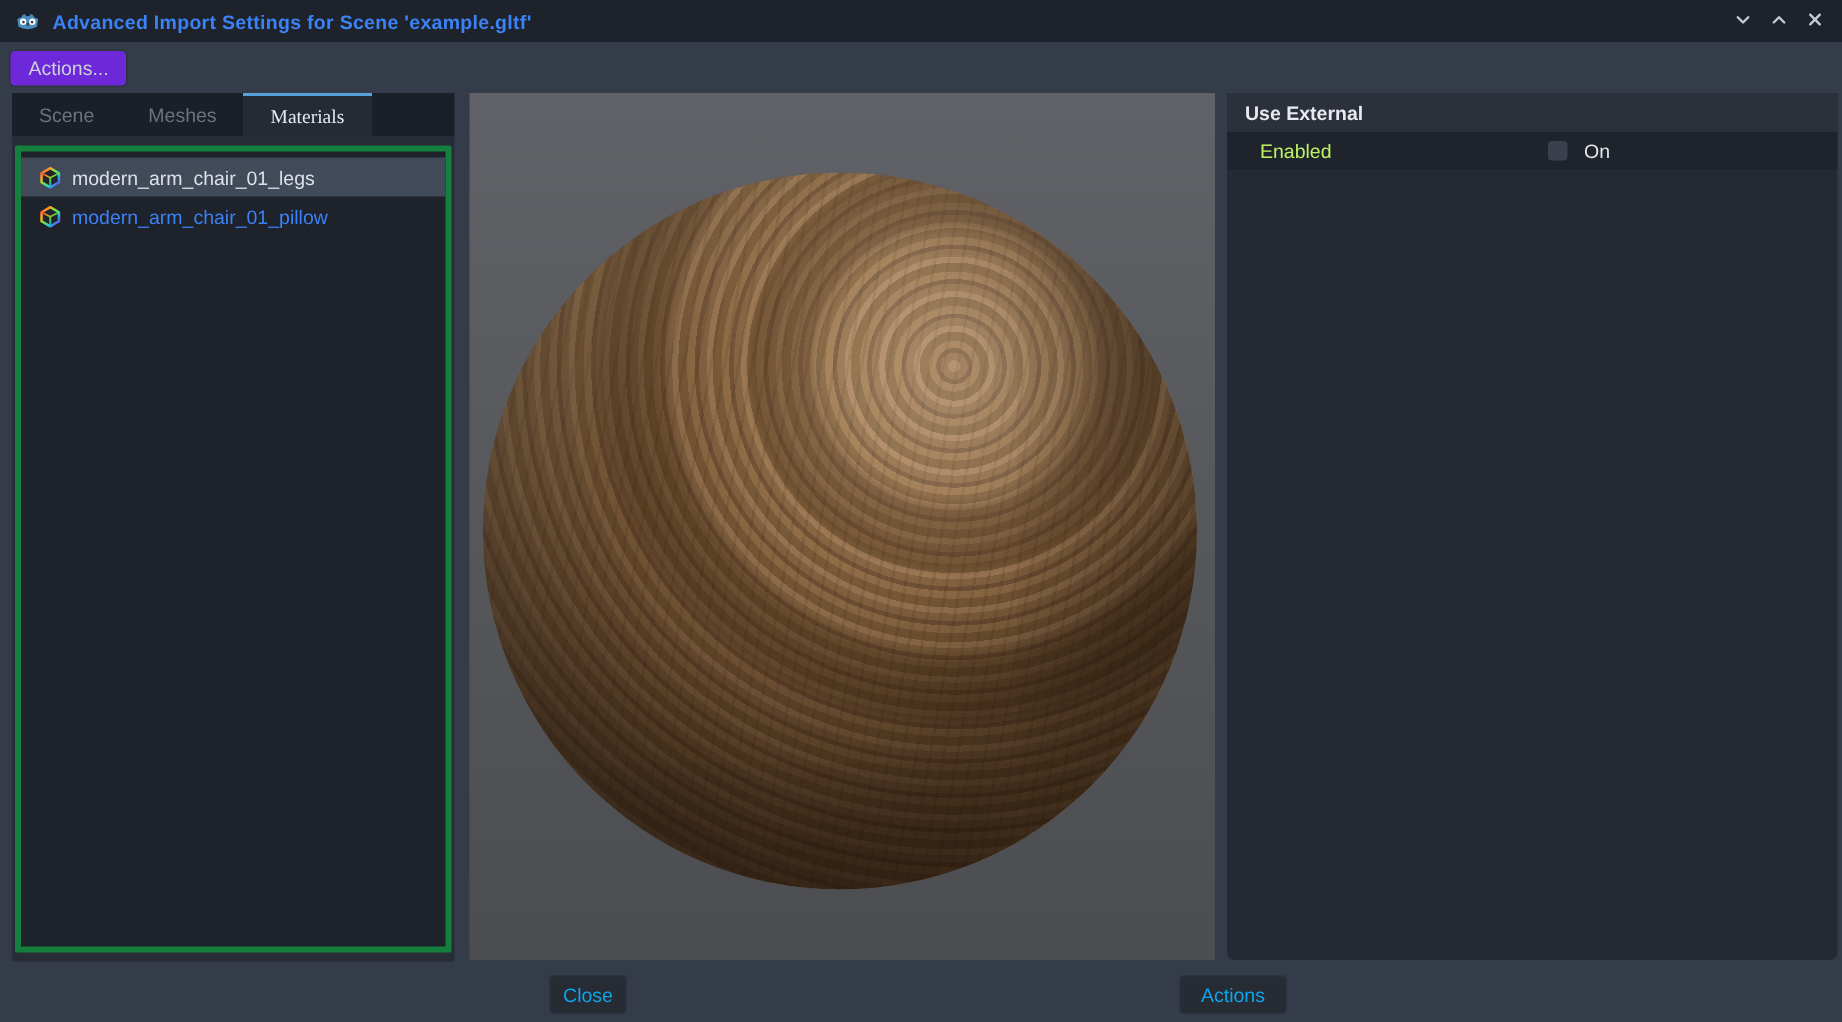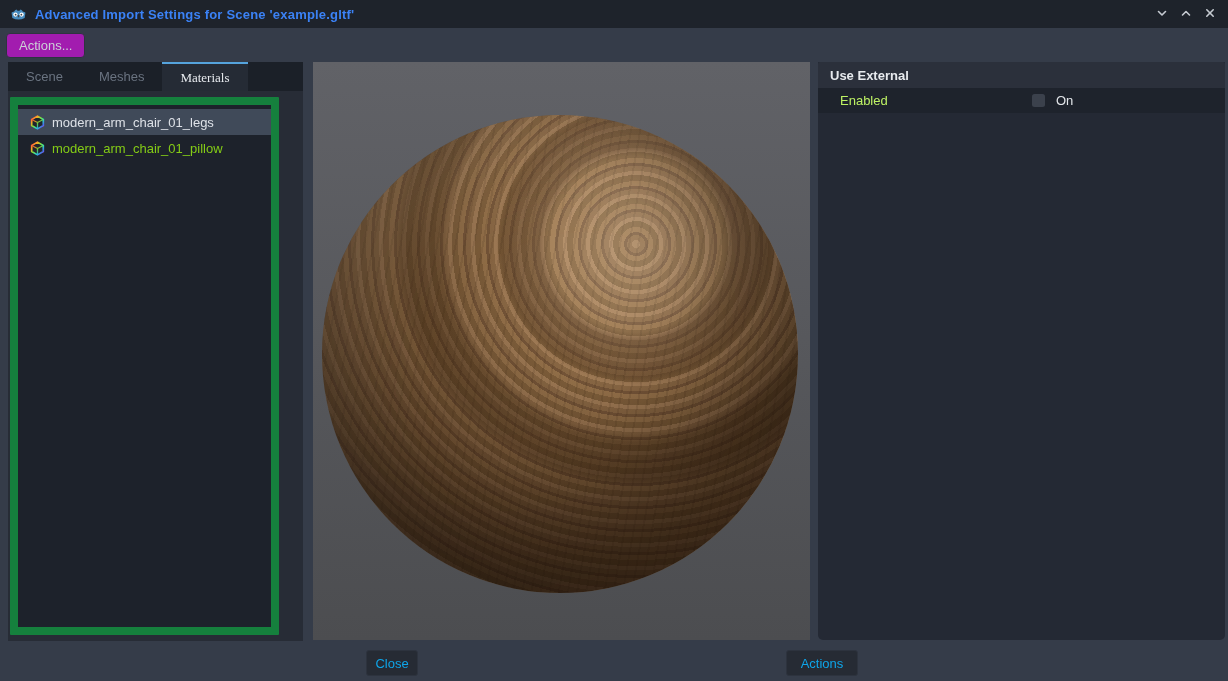--- a/index.html
+++ b/index.html
@@ -25,21 +25,21 @@
   .win-btn { width:24px; height:24px; display:flex; align-items:center; justify-content:center; cursor:pointer; }
   .win-btn svg { stroke:#c6cbd2; }
 
   
   .menubar {
     position:absolute; left:0; top:28px; width:1228px; height:34px;
     background:#353c49;
   }
   .actions-btn {
     position:absolute; left:6px; top:5px; height:25px;
-    background:#a21caf; border:1px solid #2e3440; border-radius:4px;
+    background:#6d28d9; border:1px solid #2e3440; border-radius:4px;
     color:#ccd1d7; font-size:13px; padding:0 12px;
     display:flex; align-items:center; cursor:pointer;
   }
 
   
   .tabbar {
     position:absolute; left:8px; top:62px; width:295px; height:29px;
     background:#1b2028; display:flex;
   }
   .tab {
@@ -48,27 +48,27 @@
   }
   .tab.active {
     background:#252b35; color:#e7eaee;
     border-top:2px solid #55a3dc; padding-top:0;font-family:Liberation Serif, serif;
   }
   .left-panel {
     position:absolute; left:8px; top:91px; width:295px; height:550px;
     background:#272c36;
   }
   .material-list {
-    position:absolute; left:2px; top:6px; width:269px; height:538px;
-    background:#1d222b; border:8px solid #15803d; border-radius:1px;
+    position:absolute; left:2px; top:6px; width:291px; height:538px;
+    background:#1d222b; border:4px solid #15803d; border-radius:1px;
     overflow:hidden;
   }
   .mat-row {
     height:26px; display:flex; align-items:center; padding-left:12px;
-    color:#84cc16; cursor:pointer;
+    color:#3b82f6; cursor:pointer;
   }
   .mat-row.selected { background:#404a59; color:#dde1e7; }
   .mat-row .mat-icon { width:15px; height:15px; margin-right:7px; flex:0 0 auto; }
   .mat-row .mat-label { font-size:13px; white-space:nowrap; }
   .material-list .spacer { height:4px; }
 
   
   .viewport {
     position:absolute; left:313px; top:62px; width:497px; height:578px;
     background:linear-gradient(#616267, #4c4d50);

